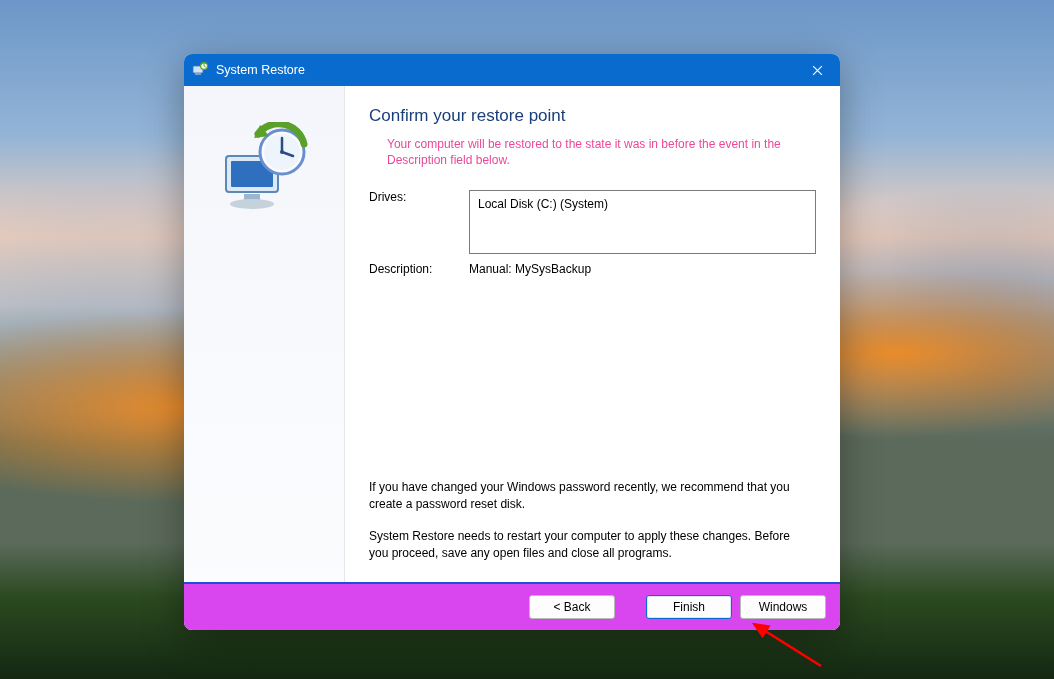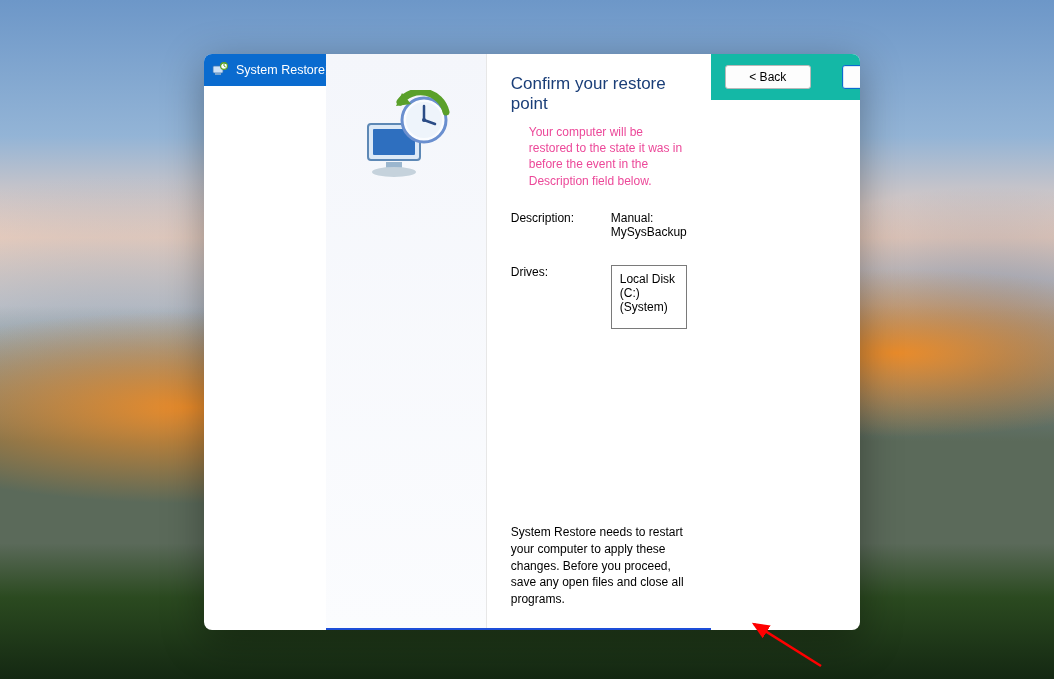--- a/index.html
+++ b/index.html
@@ -24,27 +24,27 @@
       radial-gradient(ellipse 700px 420px at 12% 60%, #9aa6b6 0%, rgba(154,166,182,0) 55%),
       radial-gradient(ellipse 380px 300px at 40% 55%, #7f8ea0 0%, rgba(127,142,160,0) 55%),
       radial-gradient(ellipse 520px 340px at 94% 55%, #6d7e98 0%, rgba(109,126,152,0) 55%),
       
       linear-gradient(to bottom, #6d97c8 0%, #93b4d6 20%, #f4d2be 35%, #b1cfe6 55%, #a3c1de 100%);
   }
 
   
   .window {
     position: absolute;
-    left: 204px; top: 54px;
+    left: 184px; top: 54px;
     width: 656px; height: 576px;
     background: #fff;
     border-radius: 8px;
     box-shadow: 0 10px 40px rgba(0,0,0,.35);
     overflow: hidden;
-    display: flex; flex-direction: row;
+    display: flex; flex-direction: column;
   }
 
   
   .titlebar {
     height: 32px;
     background: #0a6bcf;
     color: #fff;
     display: flex; align-items: center;
     padding: 0 0 0 8px;
     font-size: 12.5px;
@@ -136,21 +136,21 @@
     line-height: 1.4;
     max-width: 440px;
   }
 
   
   .button-row {
     height: 46px;
     display: flex; align-items: center; justify-content: flex-end;
     gap: 8px;
     padding: 0 14px;
-    background: #14b8a6;
+    background: #d946ef;
   }
   .btn {
     min-width: 86px;
     height: 24px;
     border: 1px solid #b9b9b9;
     background: #fdfdfd;
     border-radius: 3px;
     font-size: 12px;
     font-family: inherit;
     cursor: pointer;
@@ -213,34 +213,35 @@
 
           <path d="M44 12 A 26 26 0 0 1 90 22" fill="none" stroke="#5aa02a" stroke-width="7" stroke-linecap="round"></path>
           <path d="M46 3 L40 16 L55 14 Z" fill="#5aa02a"></path>
         </svg>
       </div>
 
       <div class="content">
         <h1>Confirm your restore point</h1>
         <p class="intro">Your computer will be restored to the state it was in before the event in the Description field below.</p>
 
-        <div class="field-row" style="margin-bottom:26px;">
-          <div class="label">Description:</div>
-          <div class="value">Manual: MySysBackup</div>
-        </div>
         <div class="field-row" style="align-items:flex-start;">
           <div class="label">Drives:</div>
           <div class="drives-box">
             <div>Local Disk (C:) (System)</div>
           </div>
         </div>
+        <div class="field-row" style="margin-bottom:26px;">
+          <div class="label">Description:</div>
+          <div class="value">Manual: MySysBackup</div>
+        </div>
 
 
         <div class="content-spacer"></div>
 
+        <p class="note">If you have changed your Windows password recently, we recommend that you create a password reset disk.</p>
         <p class="note" style="margin-bottom:4px;">System Restore needs to restart your computer to apply these changes. Before you proceed, save any open files and close all programs.</p>
       </div>
     </div>
 
     <div class="button-row">
       <button class="btn">&lt; Back</button>
       <button class="btn default">Finish</button>
       <button class="btn">Windows</button>
     </div>
 

